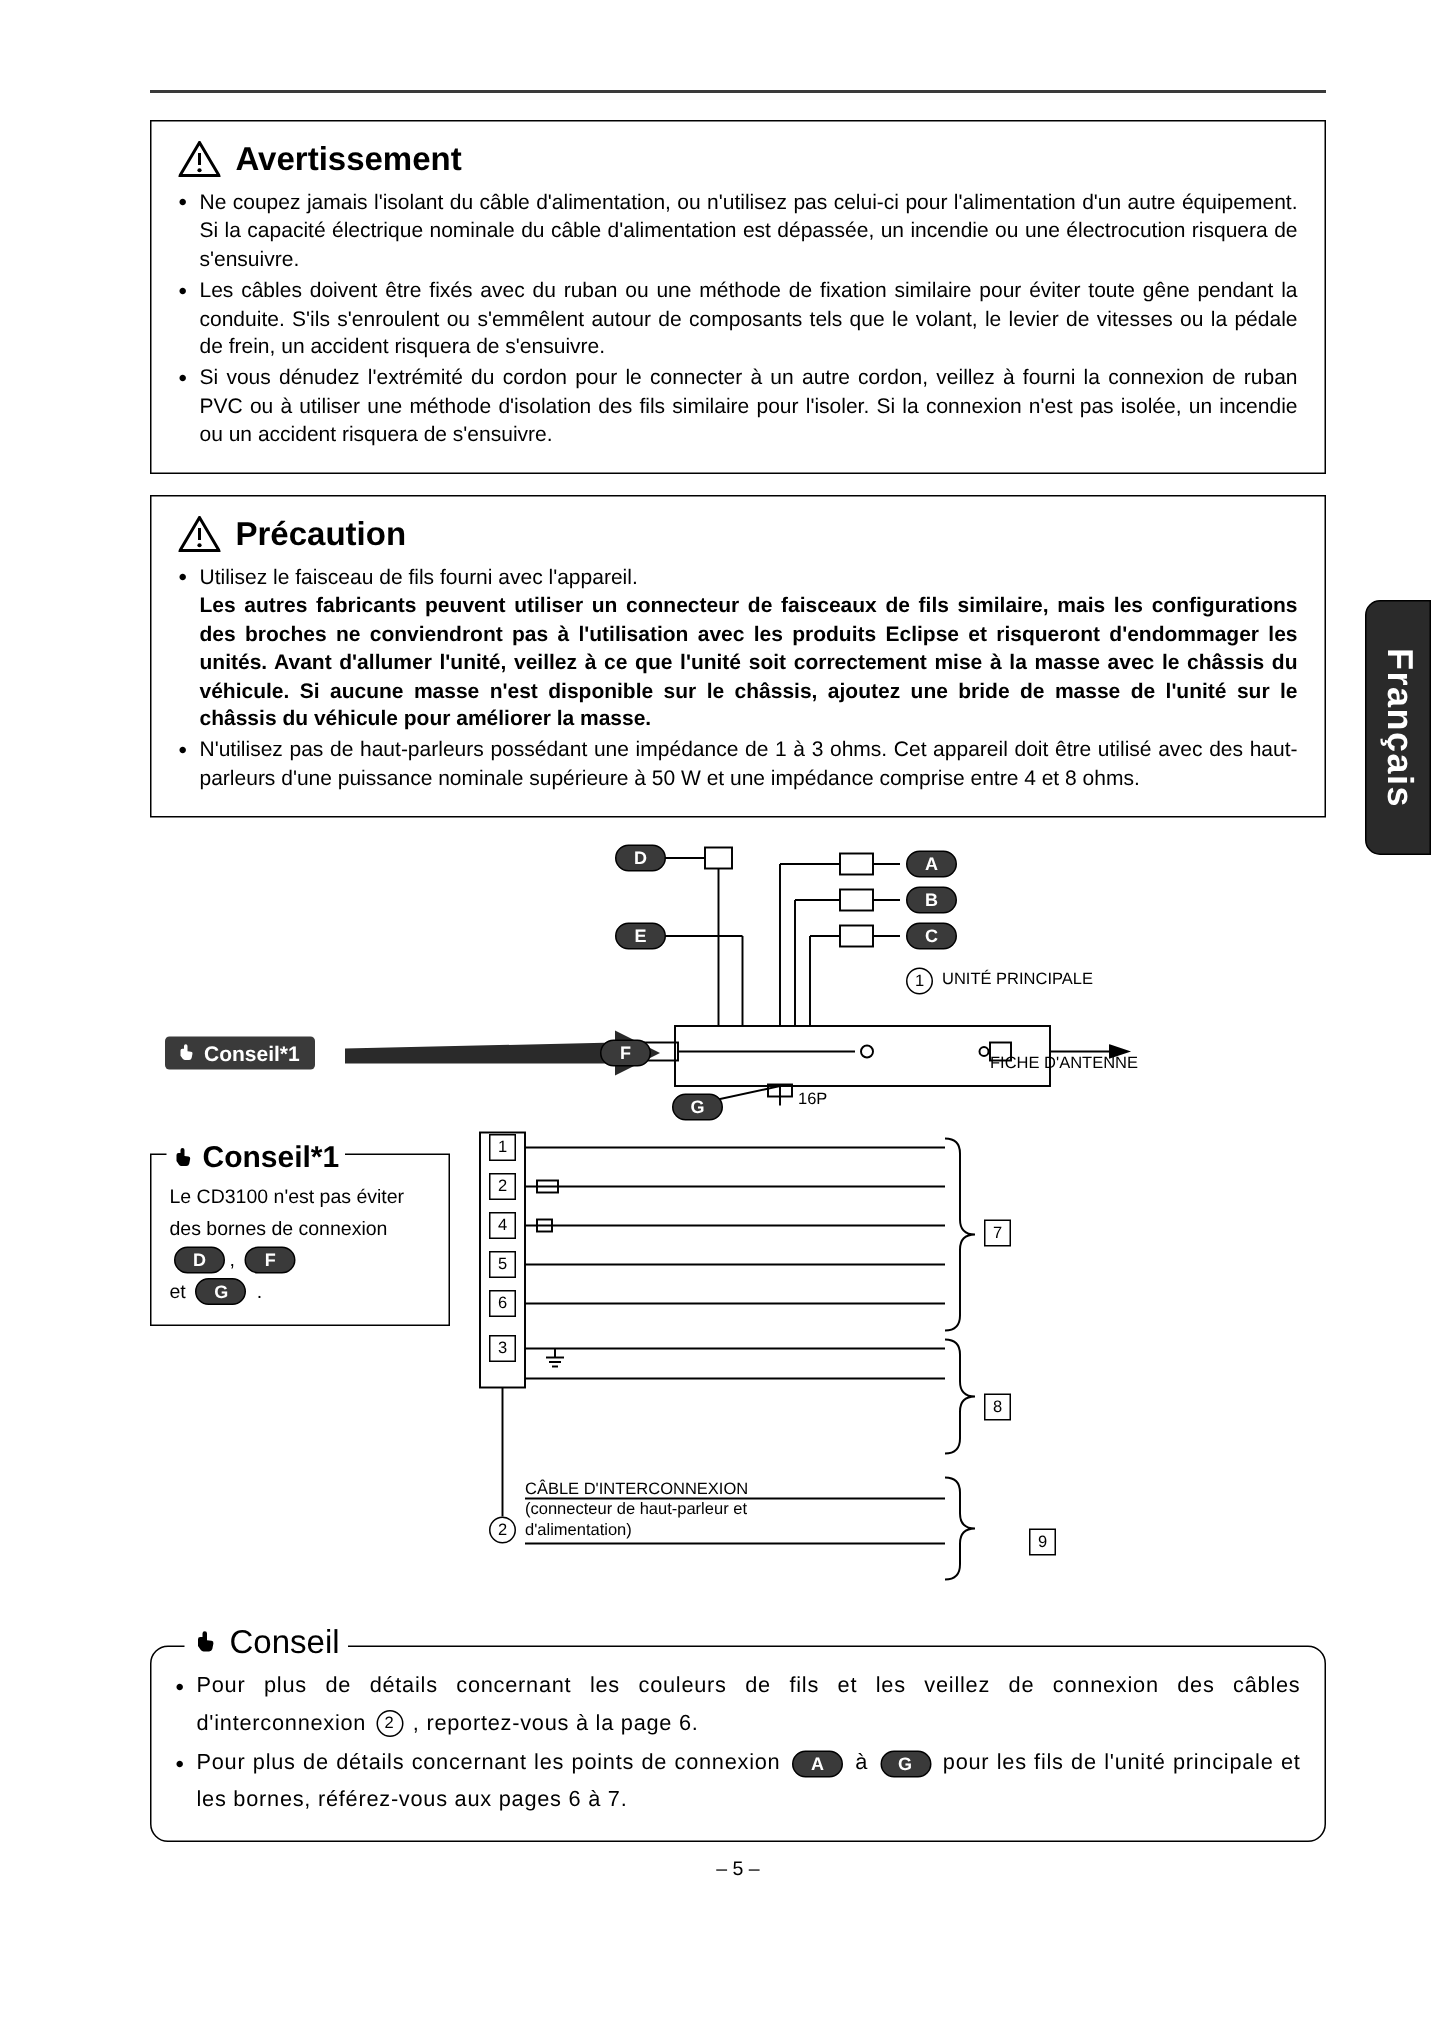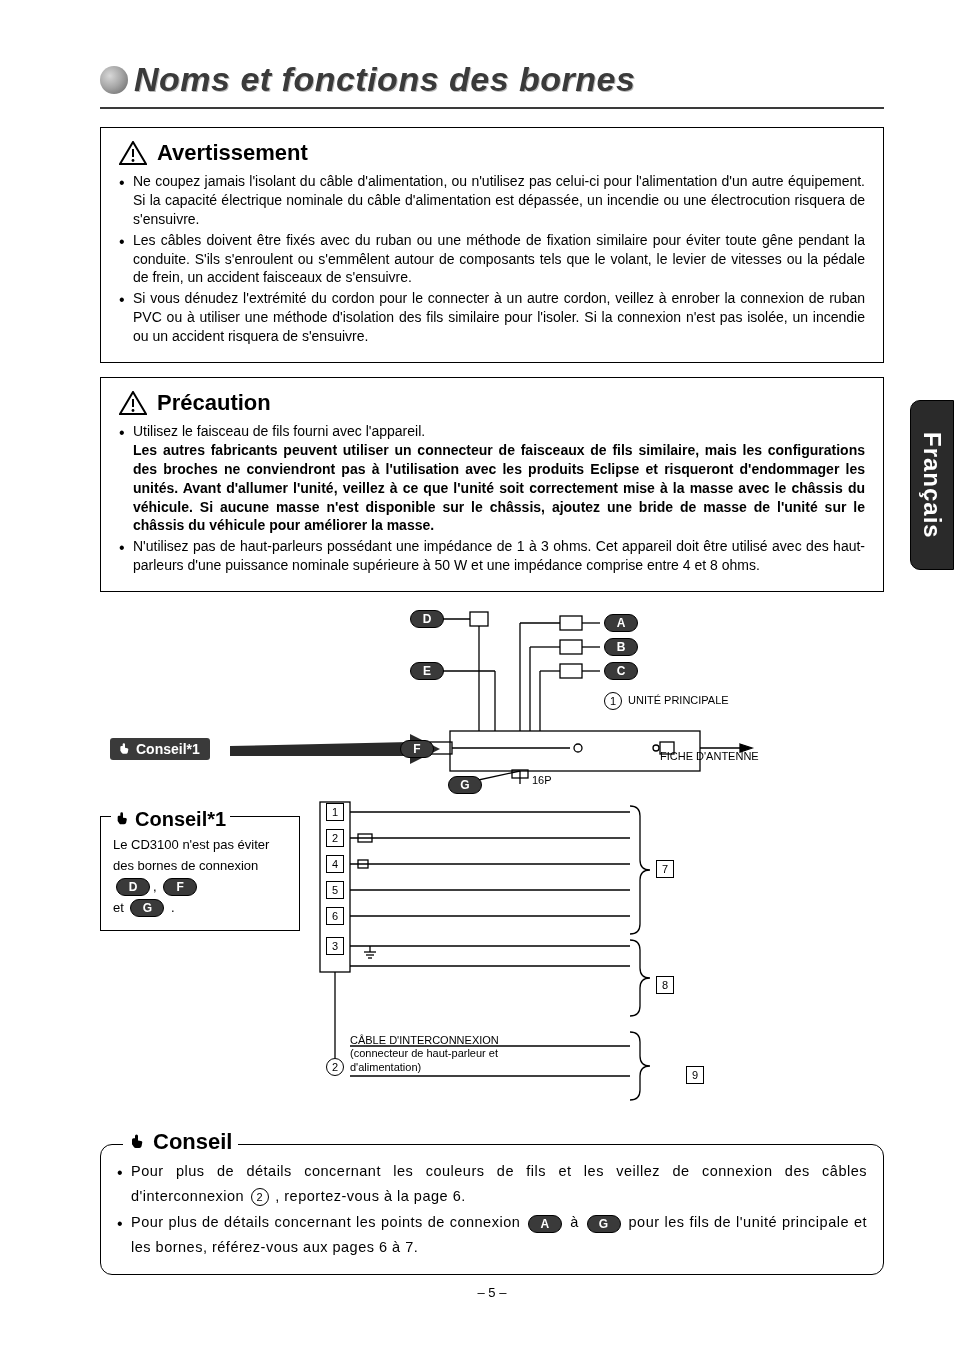--- a/index.html
+++ b/index.html
@@ -211,21 +211,21 @@
     position: relative;
     margin-top: 4px;
   }
   .conseil-box .cb-title {
     position: absolute;
     top: -16px;
     left: 22px;
     background: #fff;
     padding: 0 6px;
     font-size: 22px;
-    font-weight: bold;
+    font-weight: normal;
     display: flex;
     align-items: center;
     gap: 6px;
   }
   .conseil-box ul.bullets > li {
     font-size: 14.5px;
     line-height: 1.7;
     letter-spacing: 0.5px;
   }
   .inline-pill {
@@ -243,41 +243,37 @@
     text-align: center;
     font-size: 13px;
     margin-top: 10px;
   }
 </style>
 </head>
 <body>
 
 <div class="page">
 
-  <div class="title-row">
-    <div class="title-bullet"></div>
-    <div class="page-title">Noms et fonctions des bornes</div>
-  </div>
   <hr class="title-rule">
 
   <div class="box">
     <div class="box-head">
       <span class="warn-icon">
         <svg viewBox="0 0 28 24">
             <polygon points="14,1 27,23 1,23" fill="none" stroke="#000" stroke-width="2"></polygon>
             <line x1="14" y1="8" x2="14" y2="16" stroke="#000" stroke-width="2"></line>
             <circle cx="14" cy="19.5" r="1.4" fill="#000"></circle>
           </svg>
       </span>
       <span class="box-title">Avertissement</span>
     </div>
     <ul class="bullets">
       <li>Ne coupez jamais l'isolant du câble d'alimentation, ou n'utilisez pas celui-ci pour l'alimentation d'un autre équipement. Si la capacité électrique nominale du câble d'alimentation est dépassée, un incendie ou une électrocution risquera de s'ensuivre.</li>
-      <li>Les câbles doivent être fixés avec du ruban ou une méthode de fixation similaire pour éviter toute gêne pendant la conduite. S'ils s'enroulent ou s'emmêlent autour de composants tels que le volant, le levier de vitesses ou la pédale de frein, un accident faisceaux de s'ensuivre.</li>
-      <li>Si vous dénudez l'extrémité du cordon pour le connecter à un autre cordon, veillez à enrober la connexion de ruban PVC ou à utiliser une méthode d'isolation des fils similaire pour l'isoler. Si la connexion n'est pas isolée, un incendie ou un accident risquera de s'ensuivre.</li>
+      <li>Les câbles doivent être fixés avec du ruban ou une méthode de fixation similaire pour éviter toute gêne pendant la conduite. S'ils s'enroulent ou s'emmêlent autour de composants tels que le volant, le levier de vitesses ou la pédale de frein, un accident risquera de s'ensuivre.</li>
+      <li>Si vous dénudez l'extrémité du cordon pour le connecter à un autre cordon, veillez à fourni la connexion de ruban PVC ou à utiliser une méthode d'isolation des fils similaire pour l'isoler. Si la connexion n'est pas isolée, un incendie ou un accident risquera de s'ensuivre.</li>
     </ul>
   </div>
 
   <div class="box">
     <div class="box-head">
       <span class="warn-icon">
         <svg viewBox="0 0 28 24">
             <polygon points="14,1 27,23 1,23" fill="none" stroke="#000" stroke-width="2"></polygon>
             <line x1="14" y1="8" x2="14" y2="16" stroke="#000" stroke-width="2"></line>
             <circle cx="14" cy="19.5" r="1.4" fill="#000"></circle>

